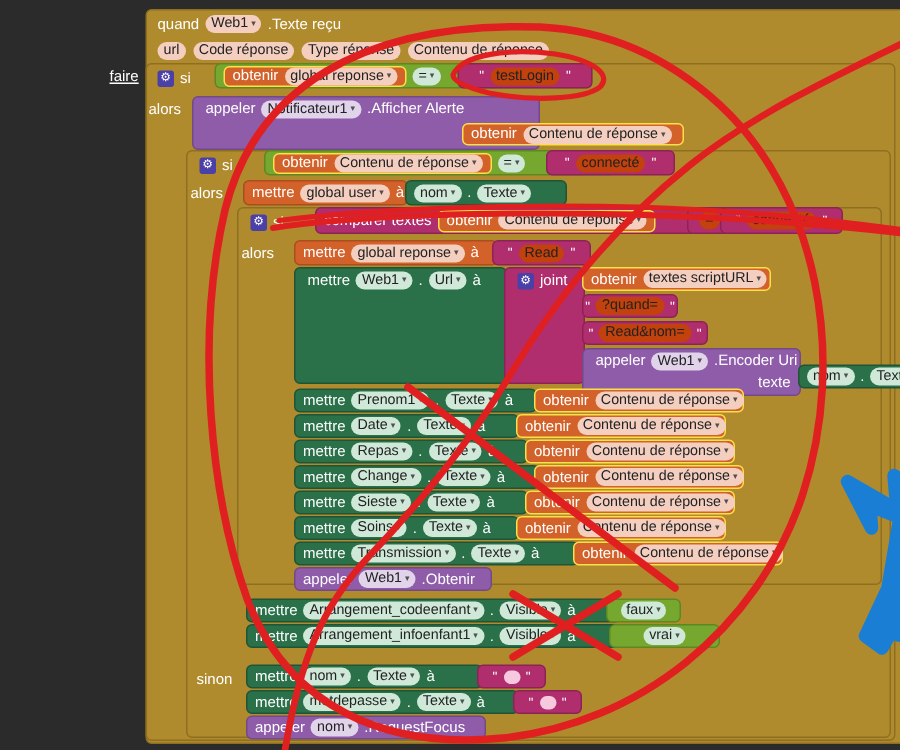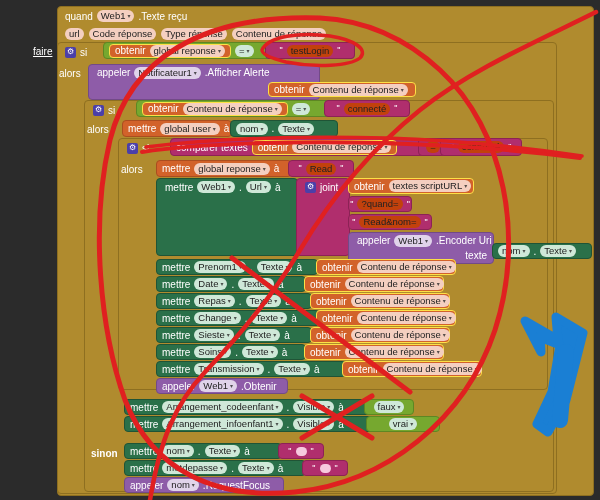--- a/index.html
+++ b/index.html
@@ -2,21 +2,21 @@
 <html><head>
 <meta charset="utf-8">
 <style>
   html,body{margin:0;padding:0;}
   body{
     width:600px;height:500px;overflow:hidden;
     background:#2b2b2b;
     font-family:"Liberation Sans", sans-serif;
     position:relative;
   }
-  #canvas{position:absolute;inset:0;background:#2b2b2b;overflow:hidden;}
+  #canvas{position:absolute;inset:0;background:#2b2b2b;overflow:hidden;margin-left:40px;}
 
   
   .blk{position:absolute;box-sizing:border-box;border-radius:4px;
        color:#fff;font-size:10px;line-height:13px;white-space:nowrap;
        display:flex;align-items:center;gap:4px;padding:0 5px;}
   .evt   {background:#b08b2e;border:1px solid #8e6f20;}
   .ctrl  {background:#b08b2e;border:1px solid #8e6f20;}
   .logic {background:#76a82f;border:1px solid #5d8723;}
   .text  {background:#b02e6d;border:1px solid #8c2255;}
   .txtop {background:#b02e6d;border:1px solid #8c2255;}
@@ -467,21 +467,21 @@
     </span>
     <span class="lbl">à</span>
   </div>
   <div class="blk logic" style="left:366px;top:416px;width:74px;height:16px;justify-content:center;">
     <span class="pill g">
       <span>vrai</span>
       <span class="car">▾</span>
     </span>
   </div>
 
-  <div class="blk ctrl" style="left:86px;top:446px;width:36px;height:14px;background:transparent;border:none;font-weight:bold;">
+  <div class="blk ctrl" style="left:86px;top:446px;width:36px;height:14px;background:transparent;border:none;">
     <span class="lbl">sinon</span>
   </div>
 
   <div class="blk comp" style="left:124px;top:443px;width:158px;height:16px;">
     <span class="lbl">mettre</span>
     <span class="pill g">
       <span>nom</span>
       <span class="car">▾</span>
     </span>
     <span class="lbl">.</span>

